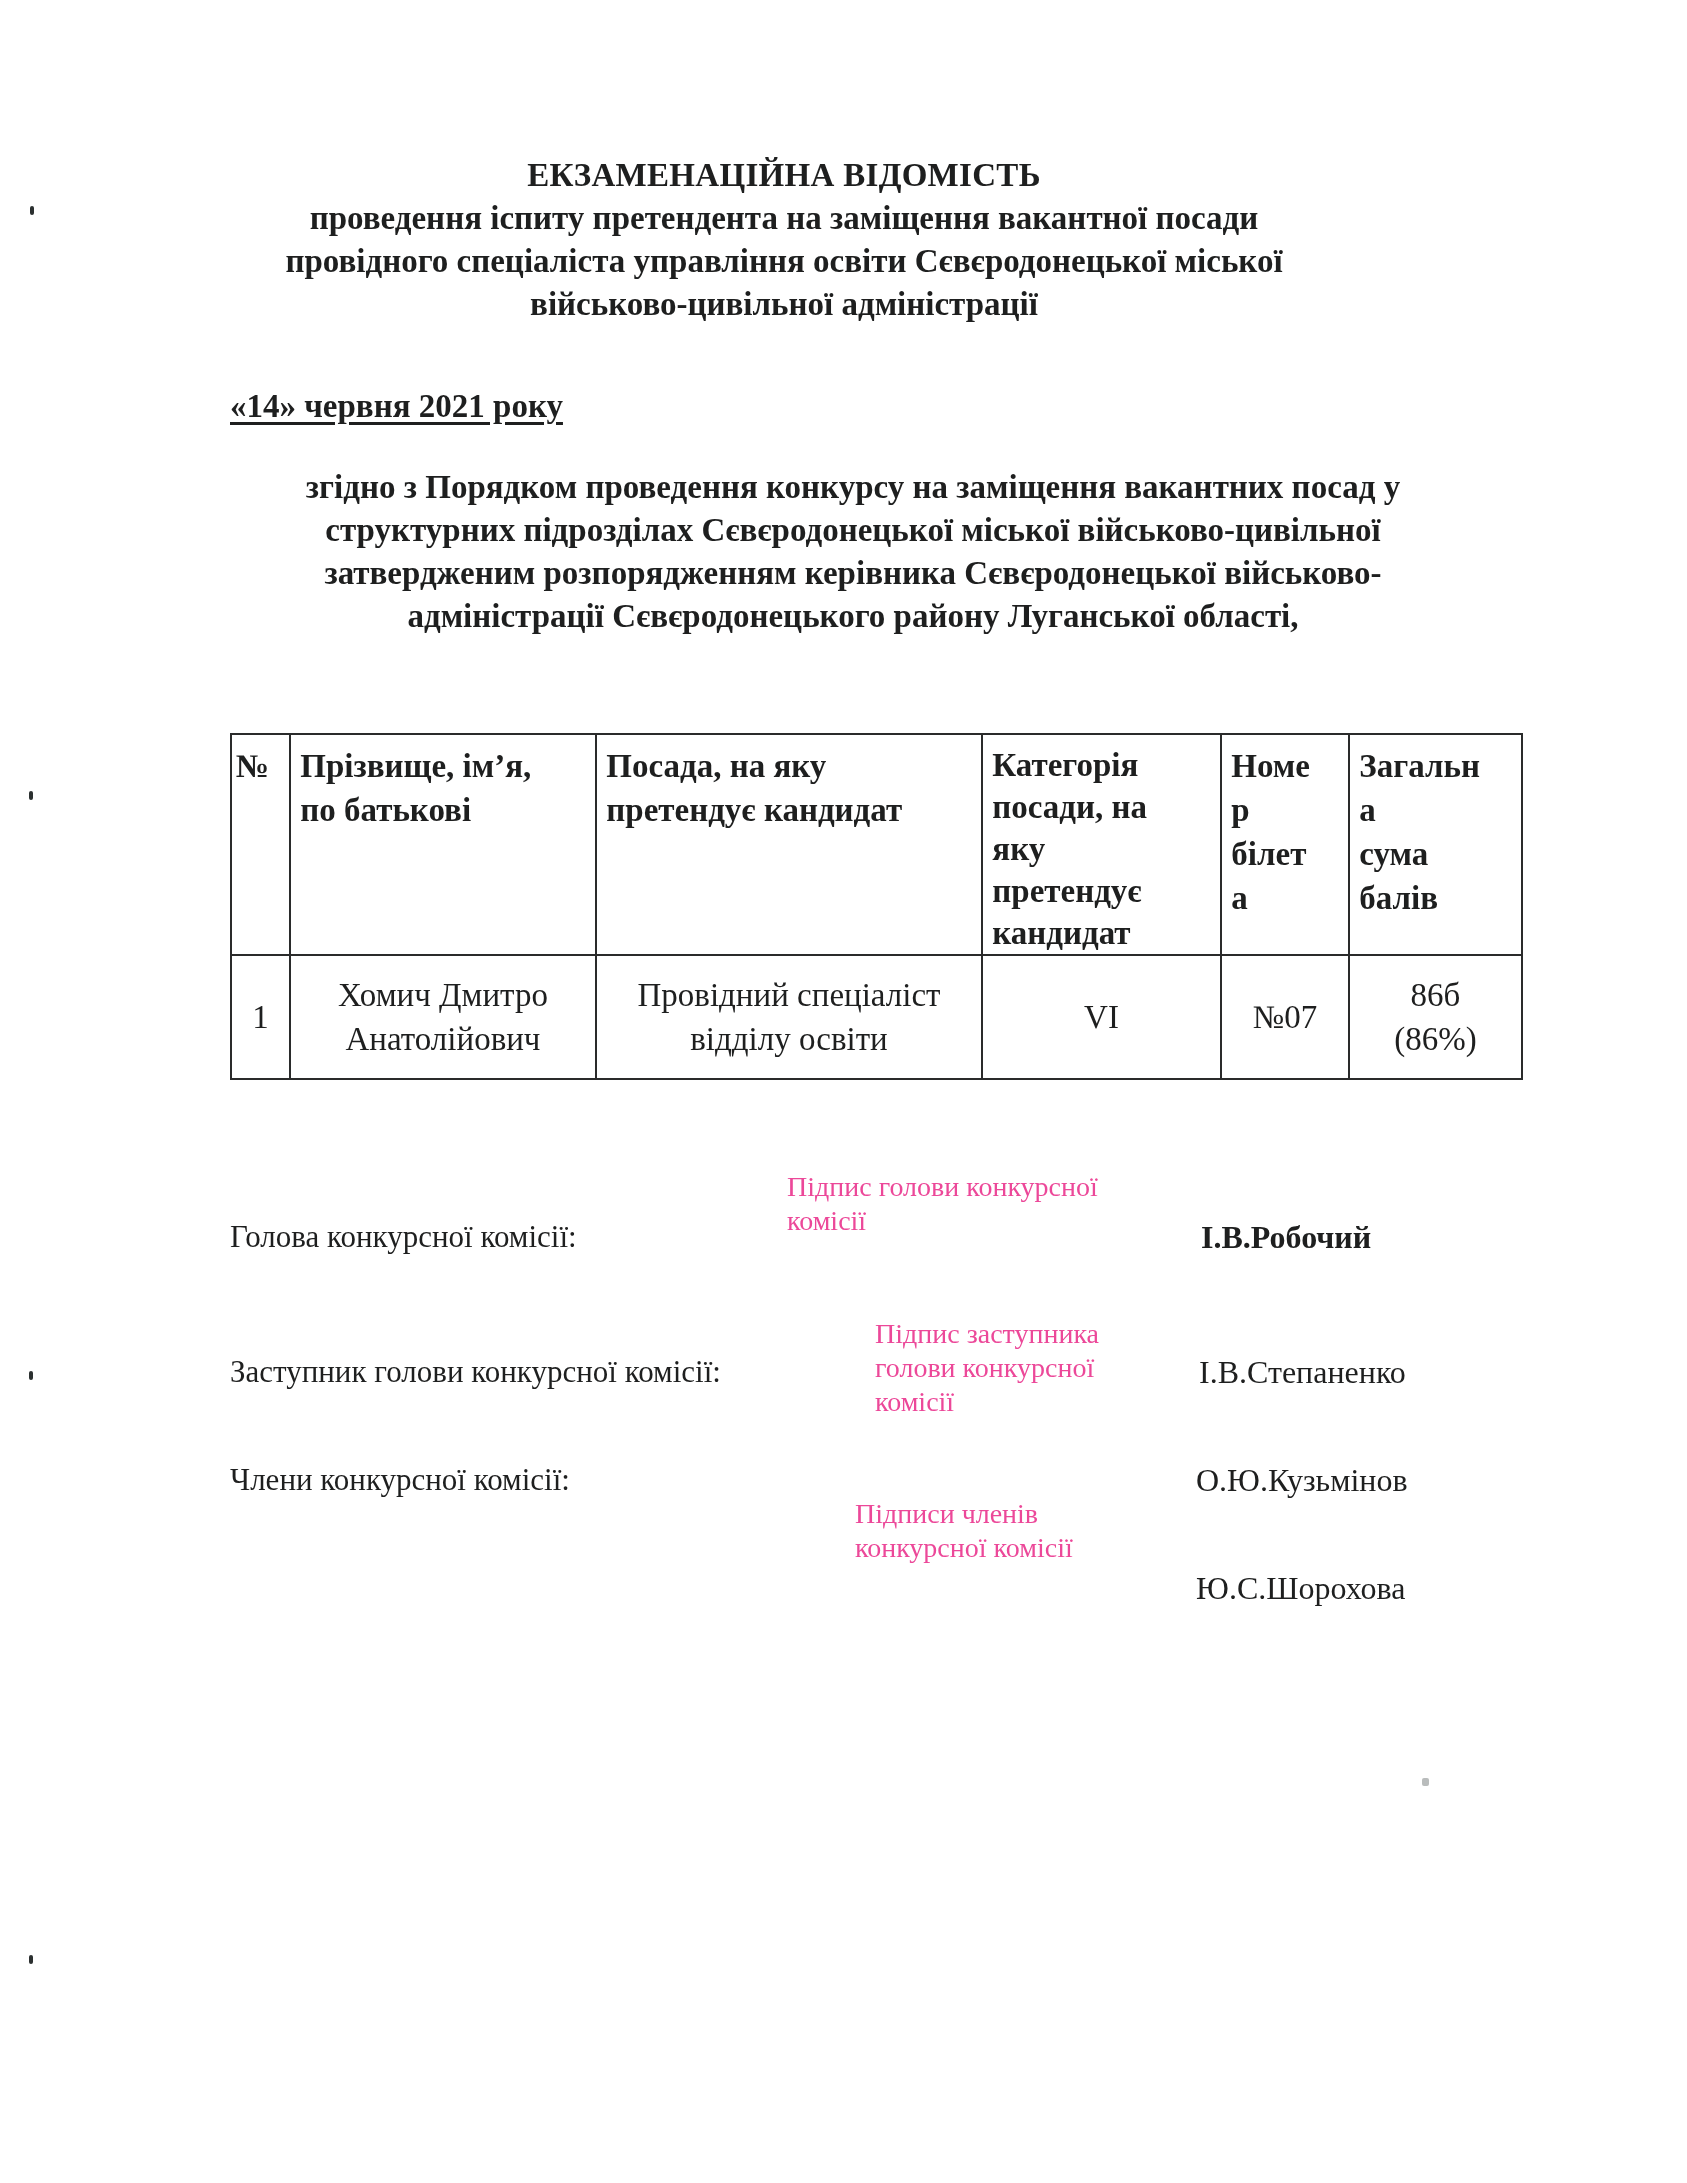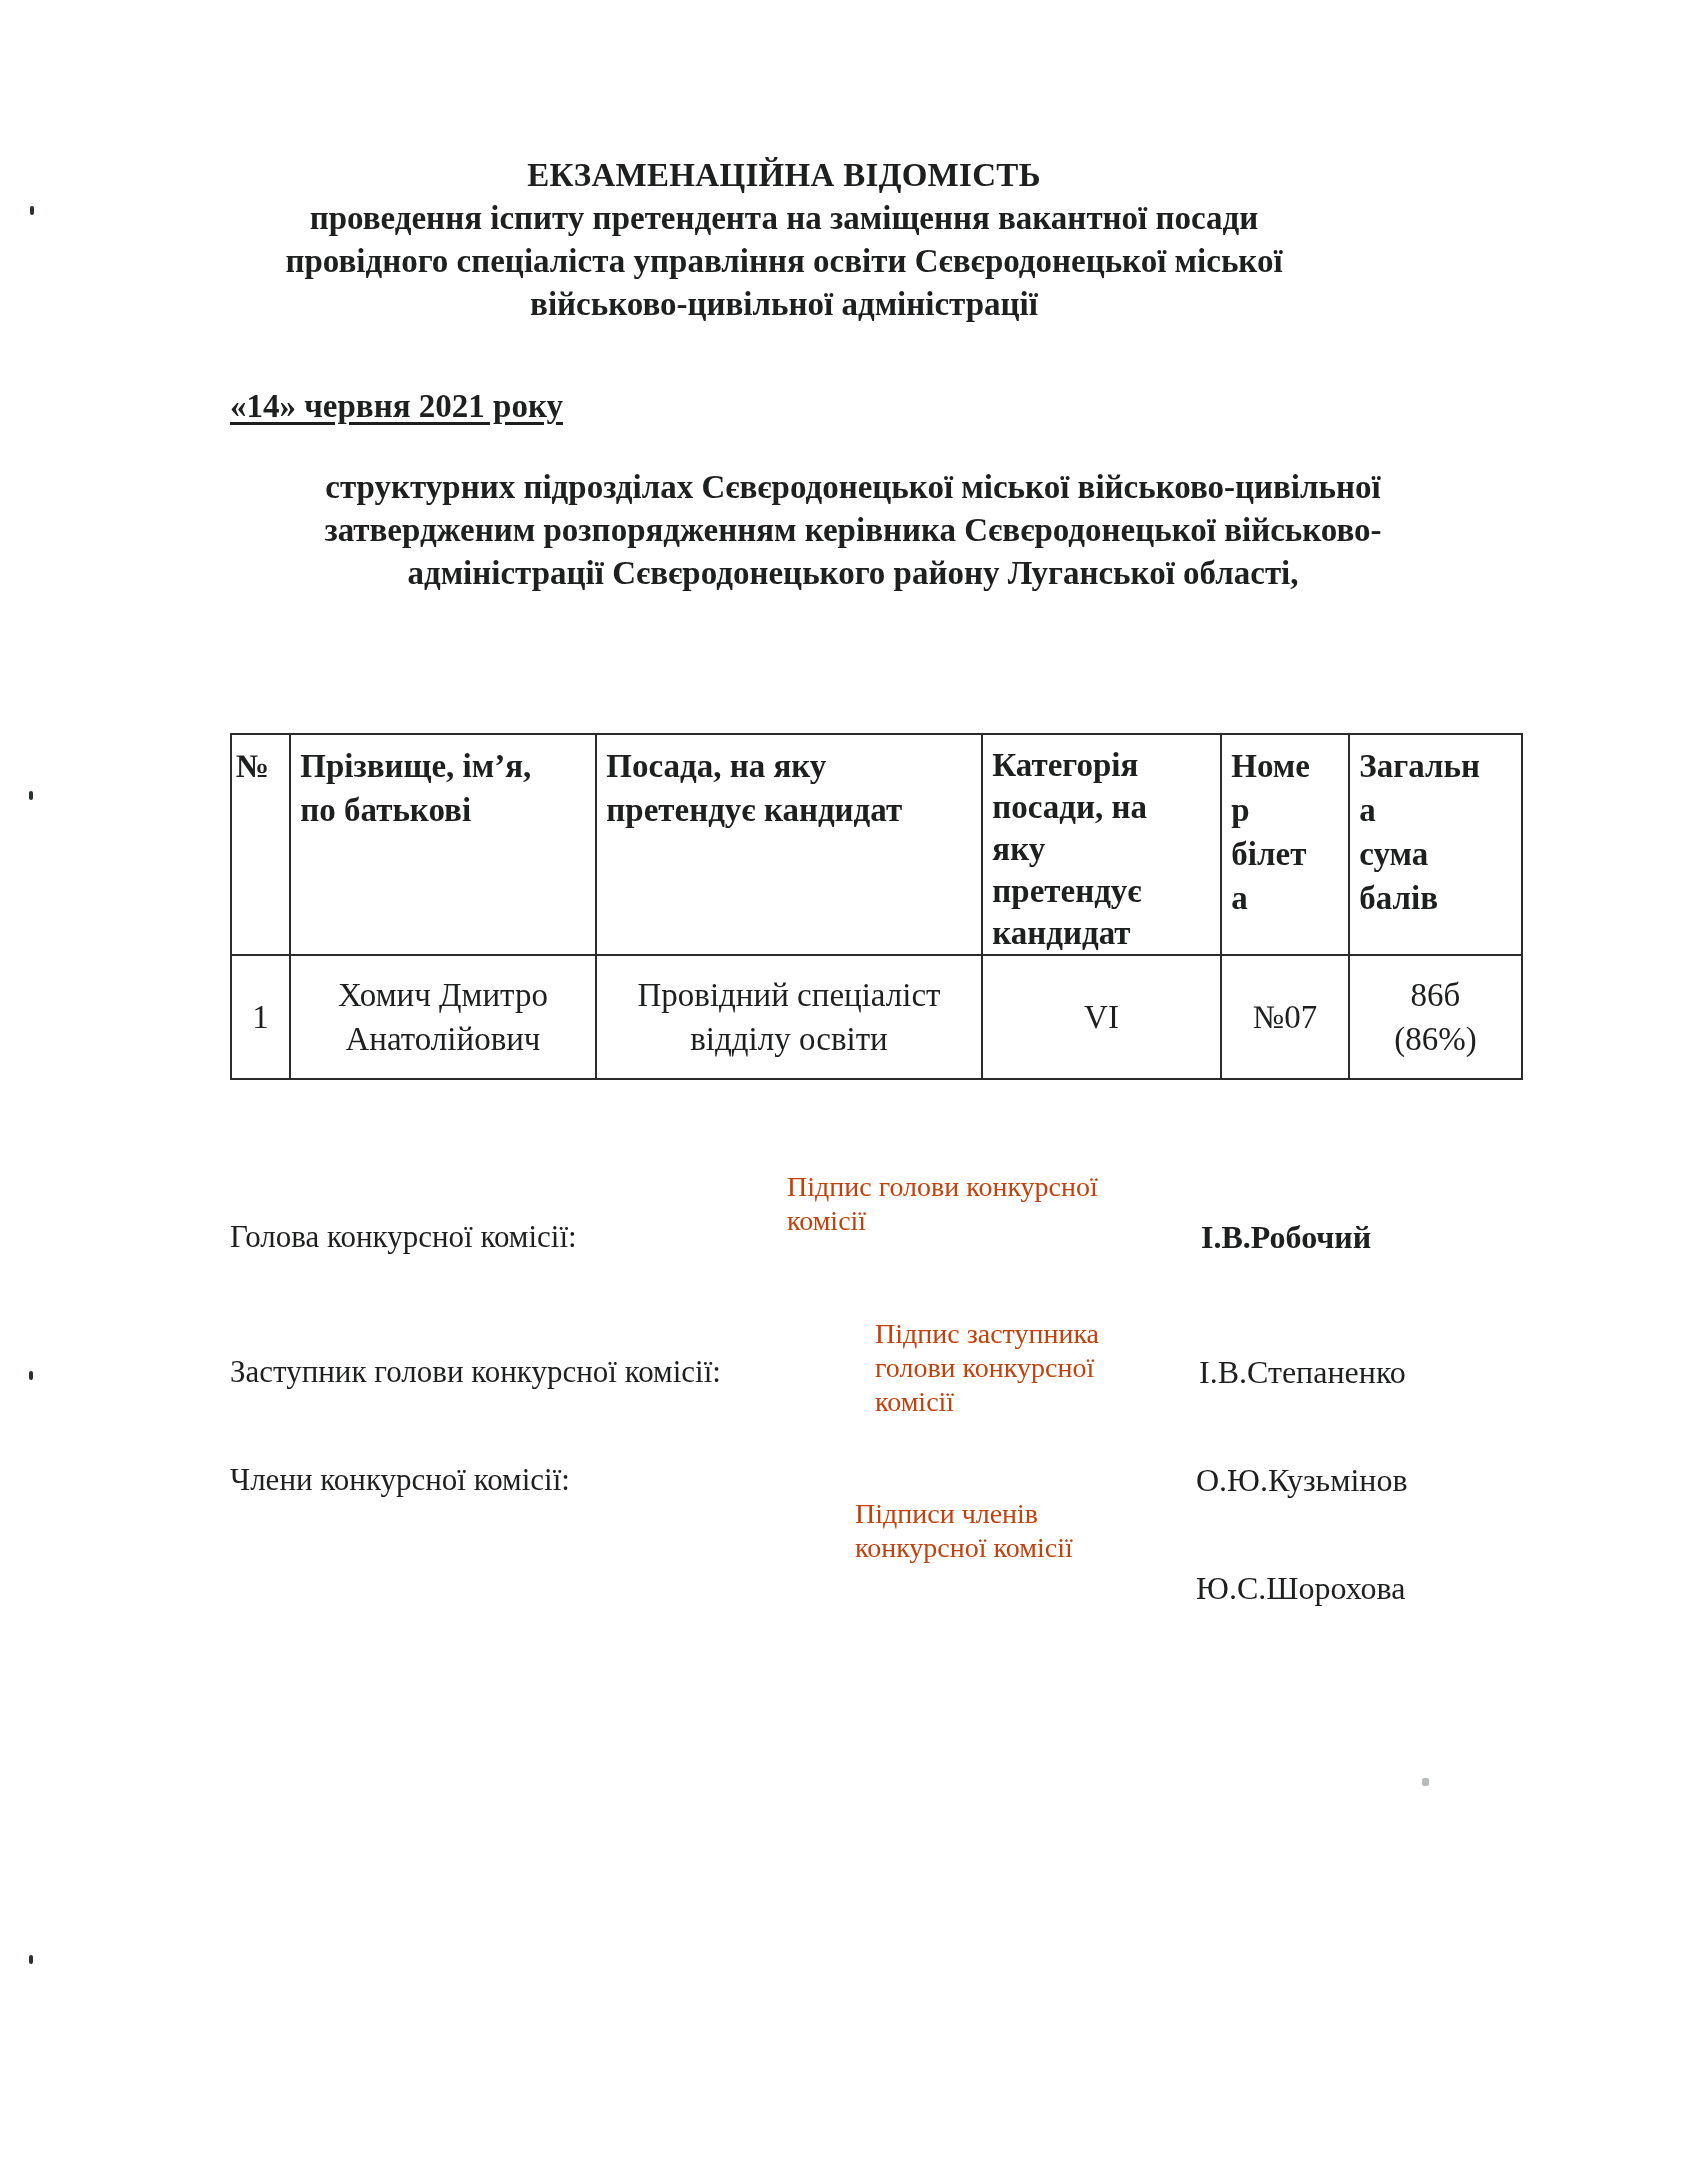--- a/index.html
+++ b/index.html
@@ -11,21 +11,21 @@
   .subtitle-line { font-weight:bold; font-size:33px; line-height:43px; }
   .date { left:230px; top:388px; font-weight:bold; font-size:33px; text-decoration:underline; text-decoration-thickness:2.6px; text-underline-offset:5.3px; }
   .para { left:218px; width:1270px; top:466px; text-align:center; font-weight:bold; font-size:33px; line-height:43px; }
   table.exam { position:absolute; left:230px; top:733px; width:1290px; border-collapse:collapse; table-layout:fixed; }
   table.exam td, table.exam th { border:2px solid #2a2b2b; vertical-align:top; padding:9.3px 9.3px 0 9.3px; font-size:33px; line-height:44px; }
   table.exam th { font-weight:bold; text-align:left; height:210px; }
   table.exam td { height:122px; vertical-align:middle; padding:0 8px; font-weight:normal; }
   .c-center { text-align:center; }
   .score { font-weight:bold; }
   .sig-label { font-size:31px; line-height:40px; }
-  .sig-hint { font-size:28px; line-height:34px; color:#c2410c; }
+  .sig-hint { font-size:28px; line-height:34px; color:#ec4899; }
   .sig-name { font-size:32px; line-height:40px; }
   .mark { width:4px; height:9.3px; background:#2b3030; border-radius:2px; }
   .mark-faint { width:6.6px; height:8px; background:#8a8f8f; border-radius:2px; opacity:0.6; }
 </style>
 </head>
 <body>
 
 <div class="abs mark" style="left:30px;top:206px;"></div>
 <div class="abs mark" style="left:29px;top:791px;"></div>
 <div class="abs mark" style="left:29px;top:1371px;"></div>
@@ -35,20 +35,21 @@
 <div class="abs title-block">
   <div class="title">ЕКЗАМЕНАЦІЙНА ВІДОМІСТЬ</div>
   <div class="subtitle-line">проведення іспиту претендента на заміщення вакантної посади</div>
   <div class="subtitle-line">провідного спеціаліста управління освіти Сєвєродонецької міської</div>
   <div class="subtitle-line">військово-цивільної адміністрації</div>
 </div>
 
 <div class="abs date">«14» червня 2021 року</div>
 
 <div class="abs para">
+  <div>згідно з Порядком проведення конкурсу на заміщення вакантних посад у</div>
   <div>структурних підрозділах Сєвєродонецької міської військово-цивільної</div>
   <div>затвердженим розпорядженням керівника Сєвєродонецької військово-</div>
   <div>адміністрації Сєвєродонецького району Луганської області,</div>
 </div>
 
 <table class="exam">
   <colgroup>
     <col style="width:59px">
     <col style="width:306px">
     <col style="width:386px">

